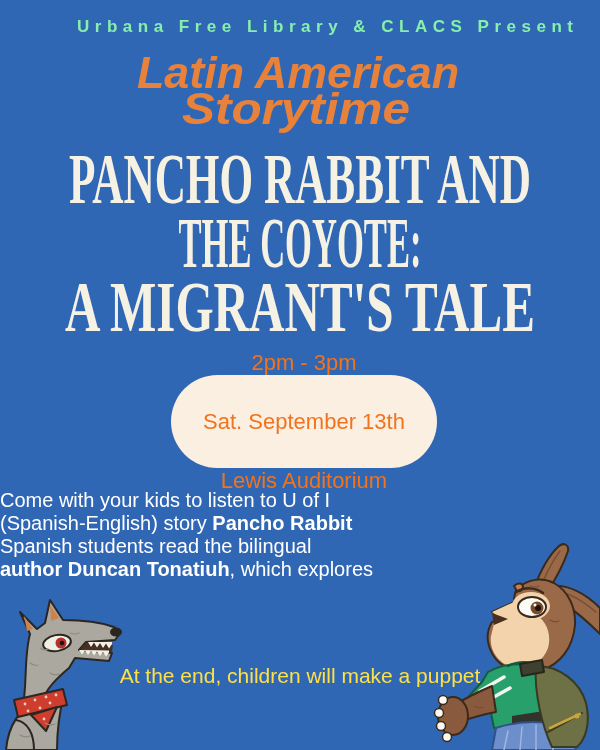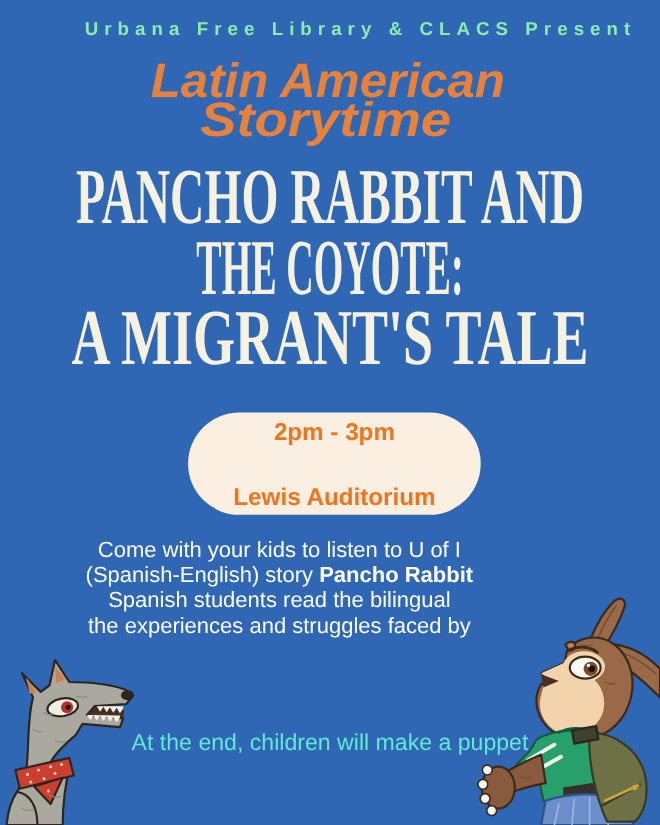--- a/index.html
+++ b/index.html
@@ -21,29 +21,29 @@
   }
   .title-svg{position:absolute;top:146px;left:0;}
   .title-svg text{
     font-family:"Liberation Serif",serif;font-weight:bold;
     fill:#F5F1E3;
   }
   .pill{
     position:absolute;left:171px;top:375px;width:266px;height:93px;
     background:#FBEFE2;border-radius:50px;
     display:flex;flex-direction:column;align-items:center;justify-content:center;
-    color:#F1731D;font-weight:bold;font-size:22px;line-height:23px;
+    color:#F1731D;font-weight:normal;font-size:22px;line-height:23px;
     text-align:center;
     gap:36px;
   }
-  .desc{position:absolute;top:489px;left:0;width:508px;text-align:center;
+  .desc{position:absolute;top:489px;left:0;width:508px;text-align:left;
     color:#FFFFFF;font-size:20px;line-height:23px;font-weight:500;}
   .desc b{font-weight:700;}
   .closing{position:absolute;top:661px;left:0;width:600px;text-align:center;
-    color:#5eead4;font-size:21px;line-height:30px;font-weight:500;}
+    color:#fde047;font-size:21px;line-height:30px;font-weight:500;}
   .tline{white-space:nowrap;}
   .illu{position:absolute;}
   .illu-left{left:0;top:588px;}
   .illu-right{left:430px;top:540px;}
 </style>
 </head>
 <body>
 
 <div class="poster">
 
@@ -55,28 +55,29 @@
   </svg>
 
   <svg class="title-svg" width="600" height="192" viewBox="0 0 600 192">
     <text x="300" y="57" font-size="72" text-anchor="middle" textLength="462" lengthAdjust="spacingAndGlyphs">PANCHO RABBIT AND</text>
     <text x="300" y="121" font-size="72" text-anchor="middle" textLength="243" lengthAdjust="spacingAndGlyphs">THE COYOTE:</text>
     <text x="300" y="185" font-size="72" text-anchor="middle" textLength="470" lengthAdjust="spacingAndGlyphs">A MIGRANT'S TALE</text>
   </svg>
 
   <div class="pill">
     <div>2pm - 3pm</div>
+    <div>Sat. September 13th</div>
     <div>Lewis Auditorium</div>
   </div>
 
   <div class="desc">
       <div class="tline"><span>Come with your kids to listen to U of I</span></div>
       <div class="tline"><span>(Spanish-English) story </span><b>Pancho Rabbit</b></div>
       <div class="tline"><span>Spanish students read the bilingual</span></div>
-      <div class="tline"><span>the experiences and struggles faced by</span></div>
+      <div class="tline"><b>author Duncan Tonatiuh</b><span>, which explores</span></div>
     </div>
 
   <div class="closing">
       <div class="tline"><span>At the end, children will make a puppet</span></div>
     </div>
 
   <svg class="illu illu-left" width="140" height="162" viewBox="0 0 140 162">
     <g stroke="#2B2620" stroke-width="2" stroke-linejoin="round" stroke-linecap="round">
       <path d="M 6 162 C 8 138 20 120 40 110 L 64 106 C 59 126 57 142 57 162 Z" fill="#ABA89F"></path>
       <path d="M 34 162 C 34 146 28 134 16 132" fill="none"></path>

